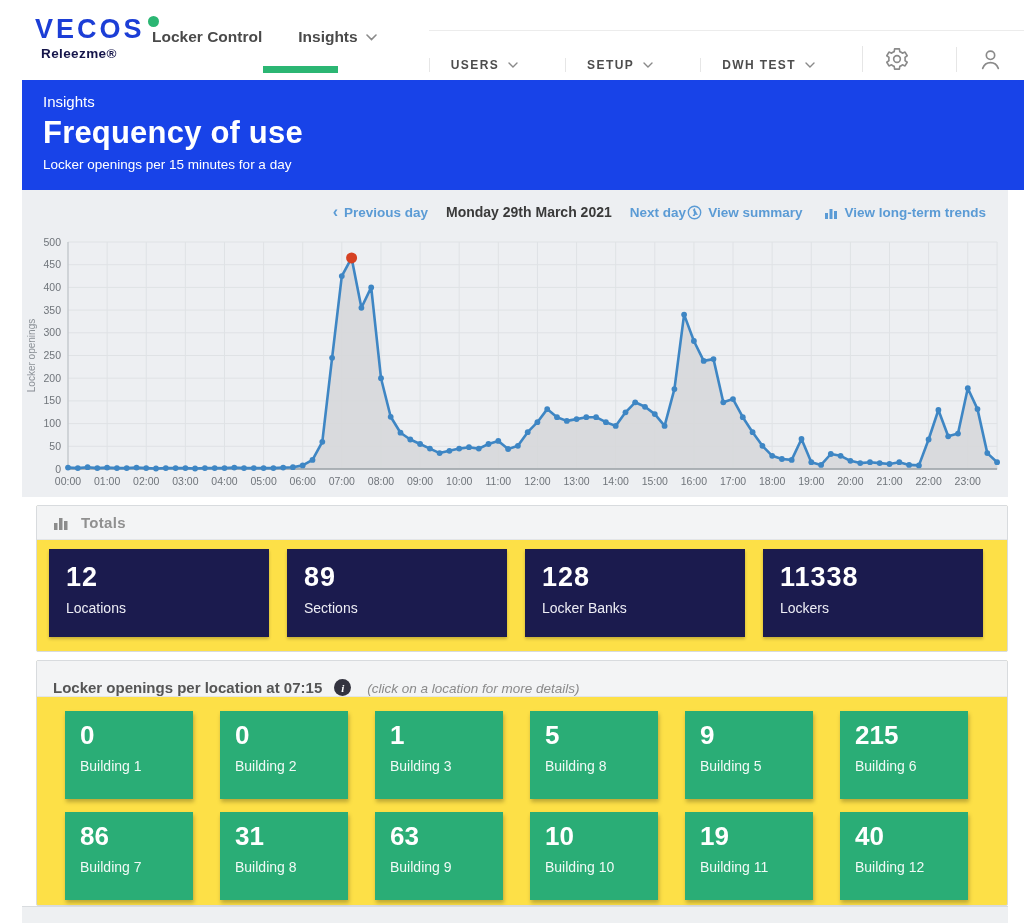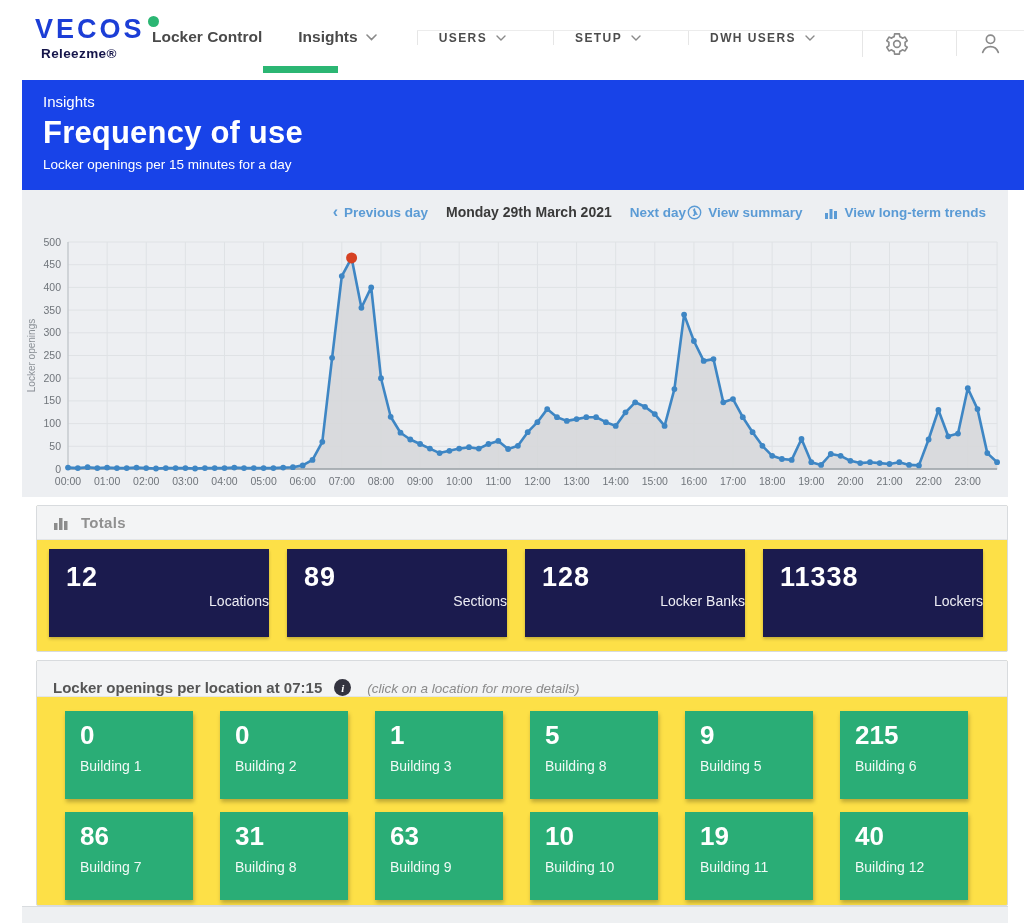--- a/index.html
+++ b/index.html
@@ -10,21 +10,21 @@
   
   .topnav { position:absolute; left:0; top:0; width:1024px; height:80px; background:#fff; }
   .brand { position:absolute; left:35px; top:15px; cursor:pointer; }
   .brand-row { display:flex; align-items:flex-start; }
   .brand-word { font-size:27px; font-weight:800; letter-spacing:3px; color:#1c3ed6; line-height:28px; }
   .brand-dot { width:11px; height:11px; border-radius:50%; background:#2bb673; margin-left:3px; margin-top:1px; }
   .brand-sub { font-size:13.5px; font-weight:700; color:#15154a; margin-top:3px; margin-left:6px; letter-spacing:.4px; }
   .mainnav { position:absolute; left:152px; top:0; height:74px; display:flex; align-items:center; gap:36px; }
   .mn-item { font-size:15.5px; font-weight:700; color:#4a4a4a; cursor:pointer; display:flex; align-items:center; gap:8px; }
   .nav-underline { position:absolute; left:263px; top:66px; width:75px; height:7px; background:#2bb673; }
-  .rightnav { position:absolute; right:0; top:30px; height:42px; display:flex; align-items:flex-start; border-top:1px solid #ececec;gap:26px; }
+  .rightnav { position:absolute; right:0; top:30px; height:42px; display:flex; align-items:flex-end; border-top:1px solid #ececec;gap:26px; }
   .rn-item { display:flex; align-items:center; gap:9px; padding:0 21px; border-left:1px solid #e6e6e6;
              font-size:12px; font-weight:700; letter-spacing:1.4px; color:#4d4d4d; cursor:pointer; }
   .rn-icon { display:flex; align-items:center; justify-content:center; width:68px; border-left:1px solid #e6e6e6; cursor:pointer; }
 
   
   .banner { position:absolute; left:22px; top:80px; width:1002px; height:110px; background:#1843e8; color:#fff; padding:13px 0 0 21px; }
   .banner-eyebrow { font-size:15px; font-weight:400; }
   .banner-title { font-size:31px; font-weight:700; letter-spacing:.2px; margin-top:6px; line-height:34px; }
   .banner-sub { font-size:13.5px; margin-top:7px; }
 
@@ -41,21 +41,21 @@
   
   .panel { position:absolute; left:36px; width:972px; background:#fde047; border:1px solid #d8dbde; border-radius:2px; }
   .panel-head { height:34px; background:#f3f4f5; border-bottom:1px solid #e3e5e7; display:flex; align-items:center; padding-left:16px; gap:12px; }
   .panel-title { font-size:15px; font-weight:700; color:#909090; letter-spacing:.3px; }
 
   
   .totals { top:505px; height:147px; }
   .totals-cards { display:flex; gap:18px; padding:9px 0 0 12px; }
   .tcard { width:220px; height:88px; background:#1b1b4e; color:#fff; padding:13px 0 0 17px; box-shadow:0 2px 3px rgba(0,0,0,.22); }
   .tcard-value { font-size:27px; font-weight:700; letter-spacing:1px; }
-  .tcard-label { font-size:14px; color:#eeeef5;text-align:right; }
+  .tcard-label { font-size:14px; margin-top:7px; color:#eeeef5; }
 
   
   .locs { top:660px; height:246px; }
   .locs .panel-head { height:36px;align-items:flex-end; }
   .loc-title { font-size:15px; font-weight:700; color:#555; }
   .info { width:17px; height:17px; border-radius:50%; background:#33333f; color:#fff; font-size:11px; font-weight:700;
           font-style:italic; font-family:"Liberation Serif", serif; display:flex; align-items:center; justify-content:center; cursor:pointer; }
   .hint { font-size:13.5px; font-style:italic; color:#8a8a8a; margin-left:4px; }
   .loc-grid { display:grid; grid-template-columns:repeat(6,128px); column-gap:27px; row-gap:13px; padding:14px 0 0 28px; }
   .lcard { width:128px; height:88px; background:#2aad76; color:#fff; padding:9px 0 0 15px; box-shadow:1px 3px 4px rgba(0,0,0,.25); cursor:pointer; }
@@ -98,21 +98,21 @@
             <path d="M1 1 L5 5 L9 1" stroke="#8a8a8a" stroke-width="1.4" fill="none" stroke-linecap="round"></path>
           </svg>
       </div>
       <div class="rn-item">
         <span>SETUP</span>
         <svg class="chev" width="10" height="6" viewBox="0 0 10 6">
             <path d="M1 1 L5 5 L9 1" stroke="#8a8a8a" stroke-width="1.4" fill="none" stroke-linecap="round"></path>
           </svg>
       </div>
       <div class="rn-item">
-        <span>DWH USERS</span>
+        <span>DWH TEST</span>
         <svg class="chev" width="10" height="6" viewBox="0 0 10 6">
             <path d="M1 1 L5 5 L9 1" stroke="#8a8a8a" stroke-width="1.4" fill="none" stroke-linecap="round"></path>
           </svg>
       </div>
       <div class="rn-icon">
         <svg width="26" height="26" viewBox="0 0 24 24" fill="none" stroke="#8a8a8a" stroke-width="1.5" stroke-linejoin="round">
           <circle cx="12" cy="12" r="3.1"></circle>
           <path d="M19.4 13.4a7.7 7.7 0 0 0 0-2.8l2-1.6-2-3.4-2.4 1a7.7 7.7 0 0 0-2.4-1.4L14.2 2.6h-4.4l-.4 2.6a7.7 7.7 0 0 0-2.4 1.4l-2.4-1-2 3.4 2 1.6a7.7 7.7 0 0 0 0 2.8l-2 1.6 2 3.4 2.4-1a7.7 7.7 0 0 0 2.4 1.4l.4 2.6h4.4l.4-2.6a7.7 7.7 0 0 0 2.4-1.4l2.4 1 2-3.4z"></path>
         </svg>
       </div>

